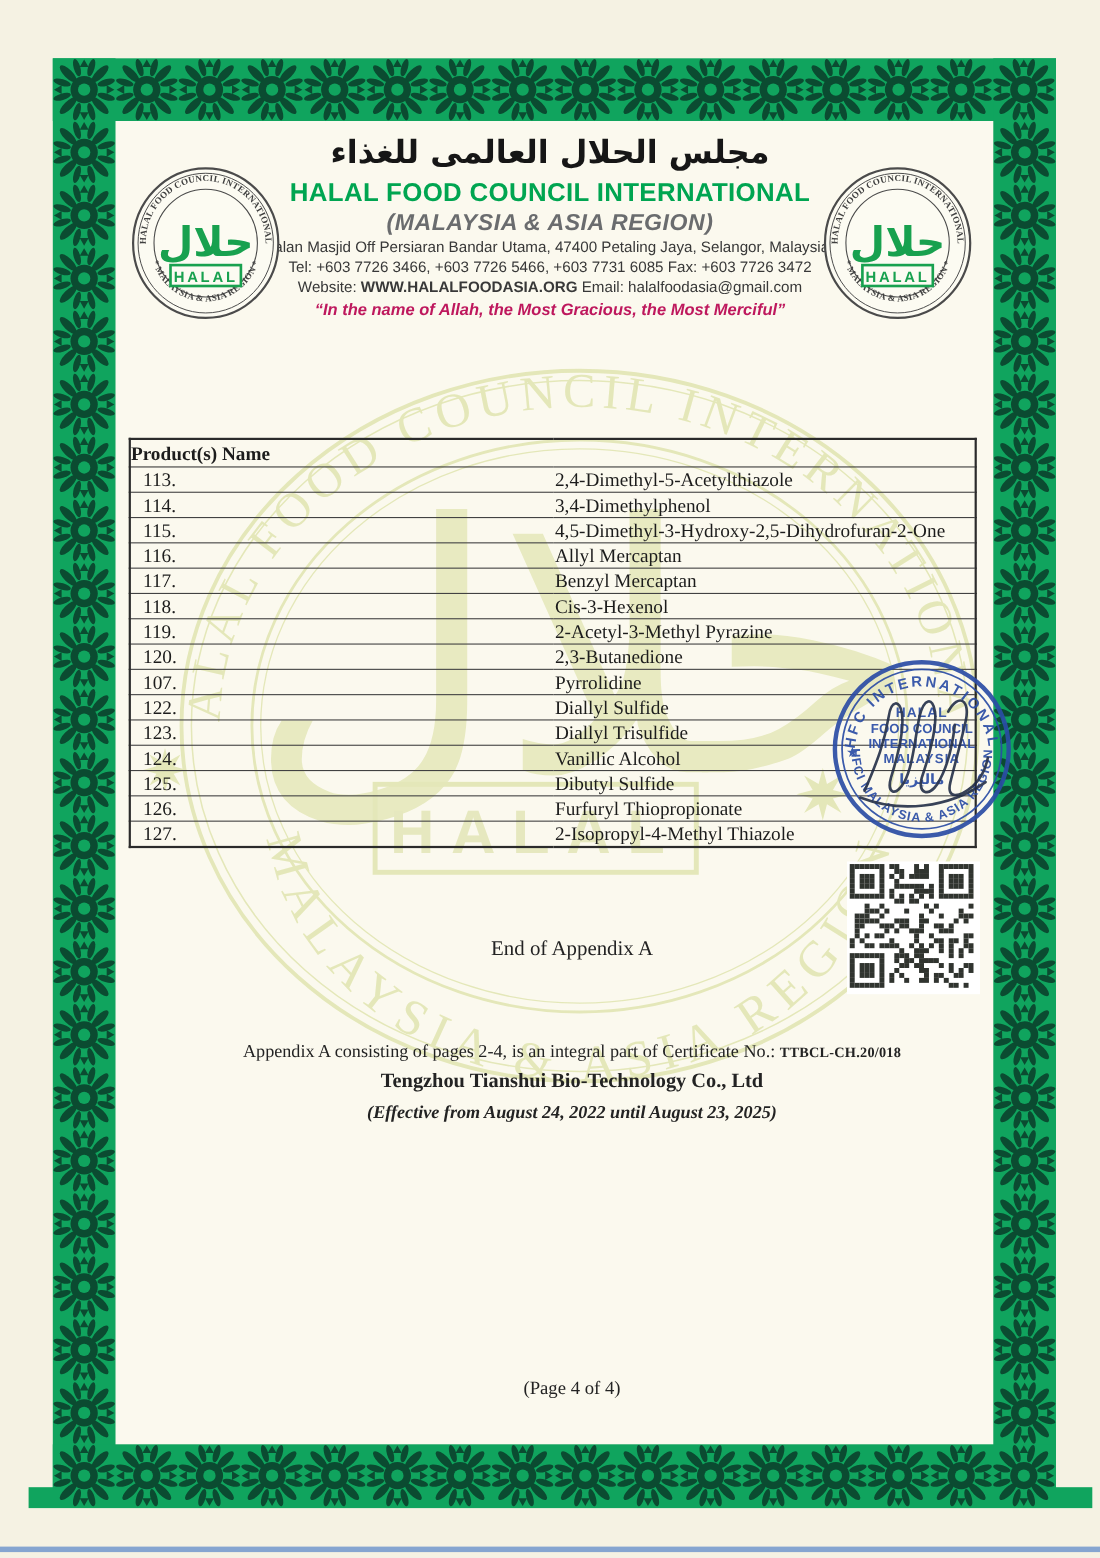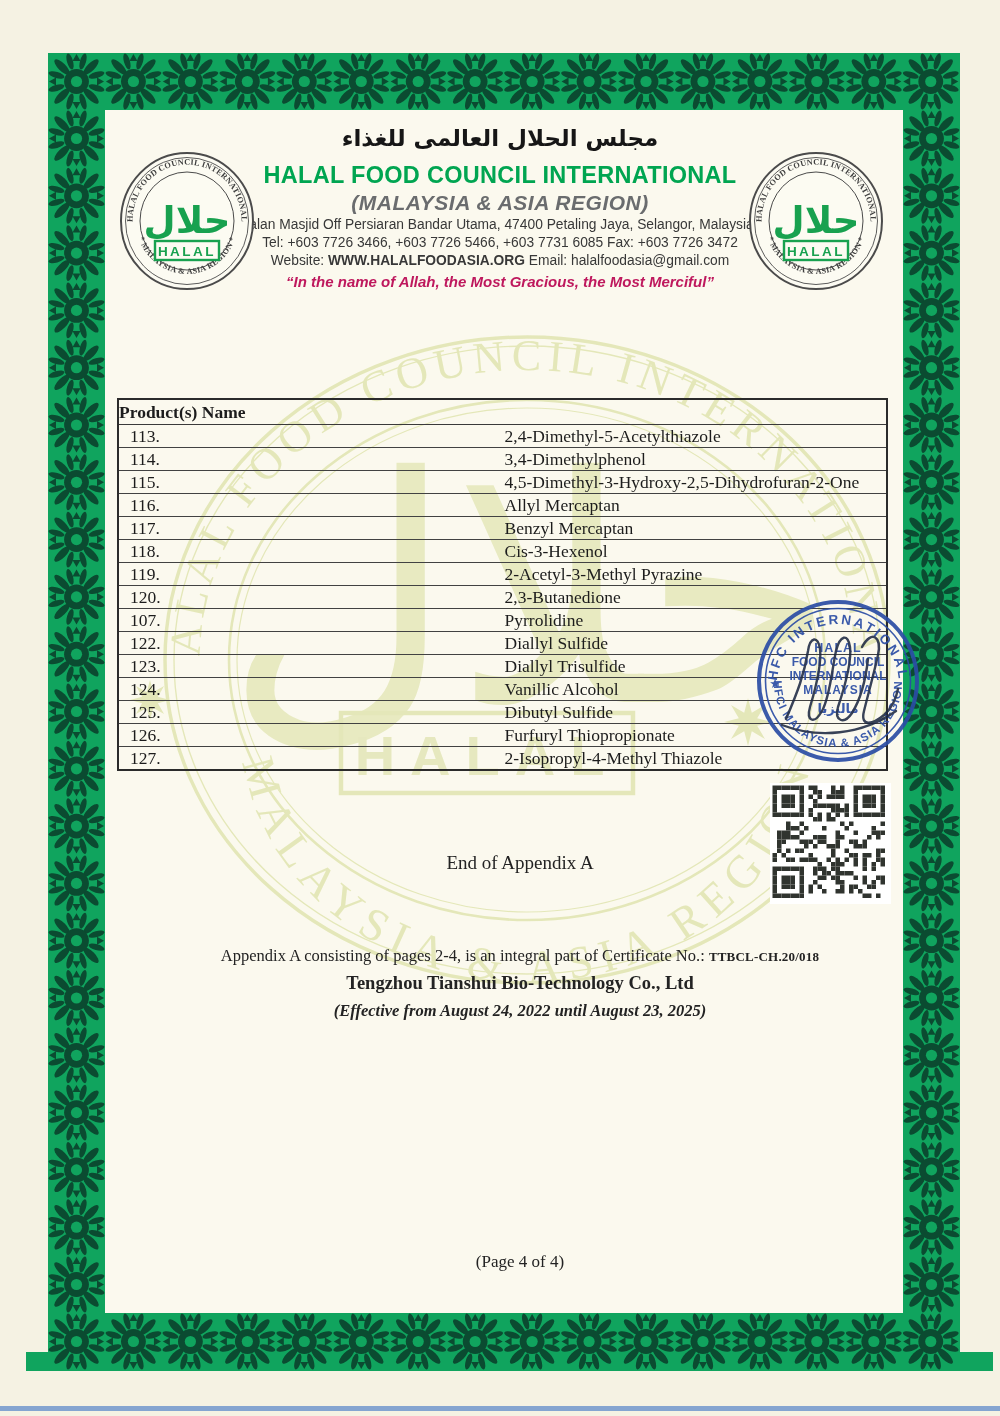--- a/index.html
+++ b/index.html
@@ -5,21 +5,21 @@
   html,body{margin:0;padding:0;}
   body{width:1000px;height:1416px;background:#e9e9e9;font-family:"Liberation Sans",sans-serif;}
   .page{position:relative;width:1000px;height:1416px;background:#f5f2e3;overflow:hidden;}
   .abs{position:absolute;}
   .inner-bg{left:105px;top:110px;width:798px;height:1203px;background:#fbf9ee;}
   svg{display:block;}
   .layer{left:0;top:0;width:1000px;height:1416px;pointer-events:none;}
 
   
   .head-text{left:150px;top:118px;width:700px;text-align:center;color:#3b3b3b;}
-  .arabic-title{font-family:"DejaVu Sans",sans-serif;font-size:23px;font-weight:bold;color:#161616;line-height:40px;}
+  .arabic-title{font-family:"DejaVu Sans",sans-serif;font-size:29px;font-weight:bold;color:#161616;line-height:40px;}
   .org-name{font-size:23.5px;font-weight:bold;color:#00a551;letter-spacing:.3px;line-height:29px;margin-top:3px;}
   .region{font-size:21px;font-style:italic;font-weight:600;color:#6a6c6e;letter-spacing:.5px;line-height:26px;}
   .addr{font-size:13.8px;line-height:18px;color:#383838;}
   .addr b{font-weight:bold;}
   .addr sup{font-size:9px;}
   .bismillah{font-size:15px;font-style:italic;font-weight:600;color:#be185d;line-height:20px;margin-top:2px;}
 
   
   table.products{left:117px;top:398px;width:771px;border-collapse:collapse;table-layout:fixed;
     font-family:"Liberation Serif",serif;font-size:17.5px;color:#1c1c1c;

